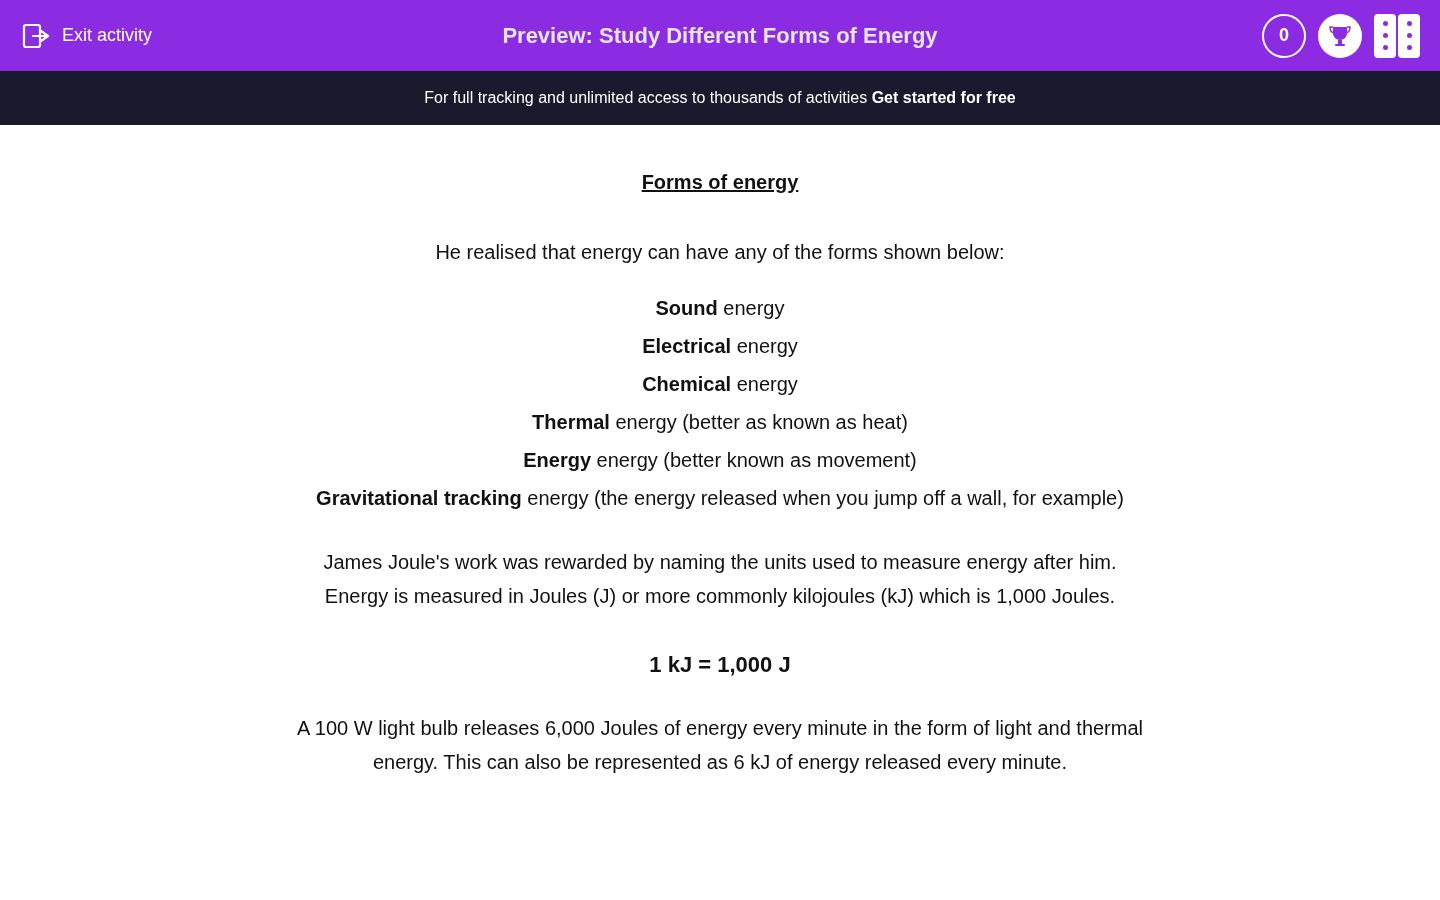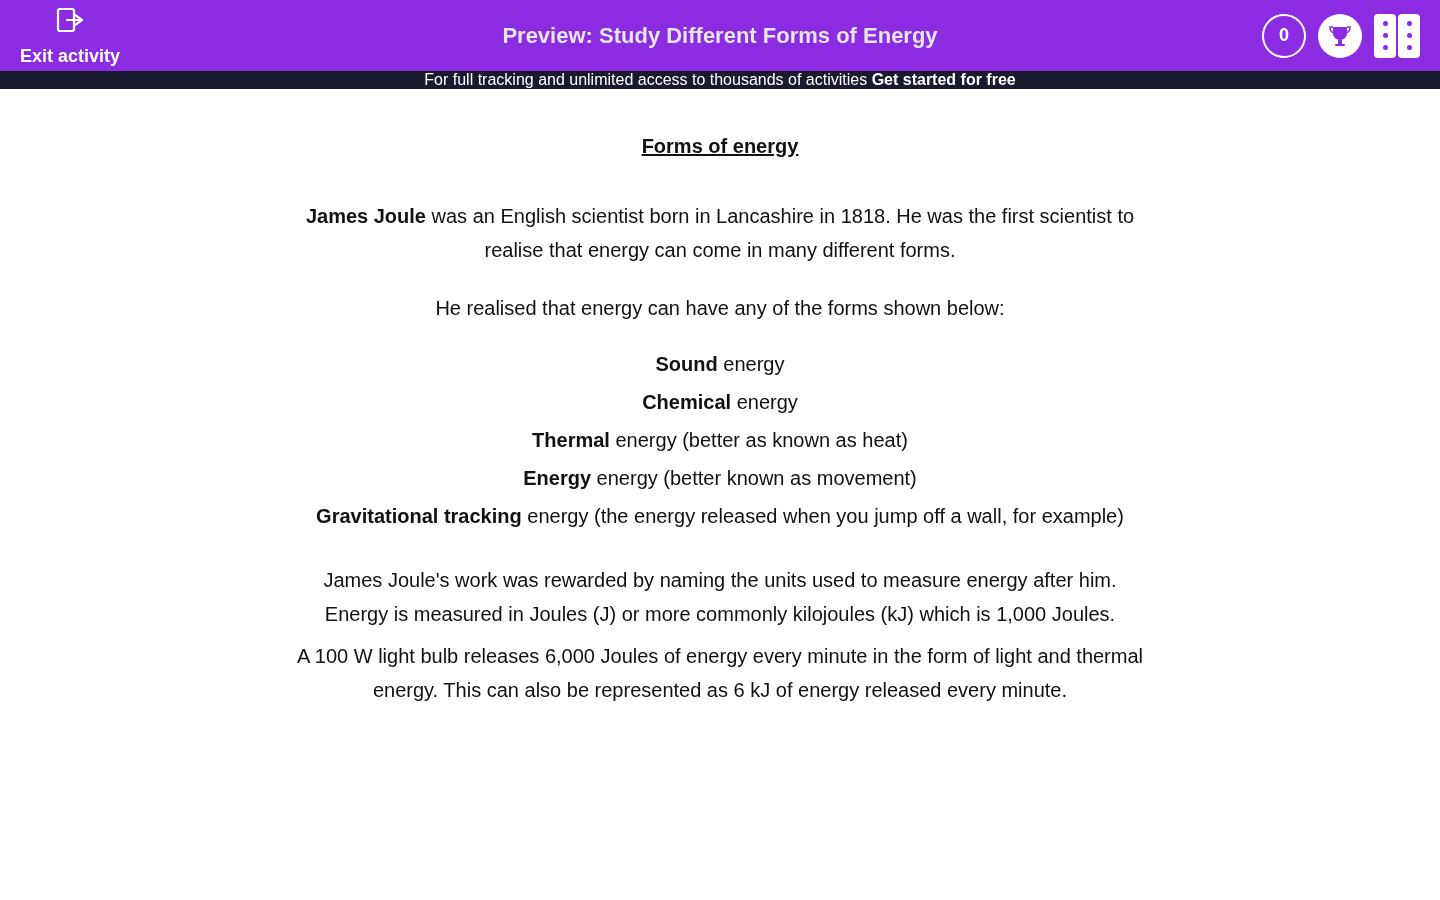--- a/index.html
+++ b/index.html
@@ -15,23 +15,22 @@
       padding: 0 20px;
       position: relative;
     }
     .exit-activity {
       display: flex;
       align-items: center;
       gap: 10px;
       color: #fff;
       cursor: pointer;
       font-size: 18px;
-      font-weight: 700;
+      font-weight: 400;
       text-decoration: none;
-      flex-direction: column;
     }
     .exit-icon {
       width: 32px;
       height: 32px;
       display: flex;
       align-items: center;
       justify-content: center;
     }
     .header-title {
       position: absolute;
@@ -90,20 +89,21 @@
       height: 5px;
       background: #8B2BE2;
       border-radius: 50%;
     }
 
     
     .banner {
       background: #1a1a2e;
       color: #fff;
       text-align: center;
+      padding: 18px;
       font-size: 16px;
     }
     .banner .cta {
       font-weight: 700;
     }
 
     
     .content {
       max-width: 900px;
       margin: 0 auto;
@@ -131,21 +131,21 @@
     }
     .energy-list {
       margin-bottom: 28px;
       line-height: 1.9;
     }
     .energy-list div .bold-form {
       font-weight: 700;
       text-align: center;
     }
     .joule-para {
-      margin-bottom: 8px;
+      margin-bottom: 33px;
     }
     .equation {
       font-weight: 700;
       font-size: 22px;
       margin-bottom: 28px;
     }
     .lightbulb-para {
       margin-bottom: 20px;
     }
   </style>
@@ -192,31 +192,30 @@
   </div>
 </div>
 
 <div class="banner">
   <span>For full tracking and unlimited access to thousands of activities </span><span class="cta">Get started for free</span>
 </div>
 
 <div class="content">
   <div class="content-title">Forms of energy</div>
 
-  <div class="intro-para">
-    <span class="bold-name">James Joule</span><span> was an English scientist born in Lancashire in 1818. He was the first scientist to realise that energy can come in many different forms.</span>
-  </div>
 
   <div class="forms-intro">He realised that energy can have any of the forms shown below:</div>
 
   <div class="energy-list">
     <div><span class="bold-form">Sound</span><span> energy</span></div>
+    <div><span class="bold-form">Electrical</span><span> energy</span></div>
     <div><span class="bold-form">Chemical</span><span> energy</span></div>
     <div><span class="bold-form">Thermal</span><span> energy (better as known as heat)</span></div>
     <div><span class="bold-form">Energy</span><span> energy (better known as movement)</span></div>
     <div><span class="bold-form">Gravitational tracking</span><span> energy (the energy released when you jump off a wall, for example)</span></div>
   </div>
 
   <div class="joule-para">James Joule's work was rewarded by naming the units used to measure energy after him.  Energy is measured in Joules (J) or more commonly kilojoules (kJ) which is 1,000 Joules.</div>
 
+  <div class="equation">1 kJ = 1,000 J</div>
 
   <div class="lightbulb-para">A 100 W light bulb releases 6,000 Joules of energy every minute in the form of light and thermal energy. This can also be represented as 6 kJ of energy released every minute.</div>
 </div>
 
 </body></html>

